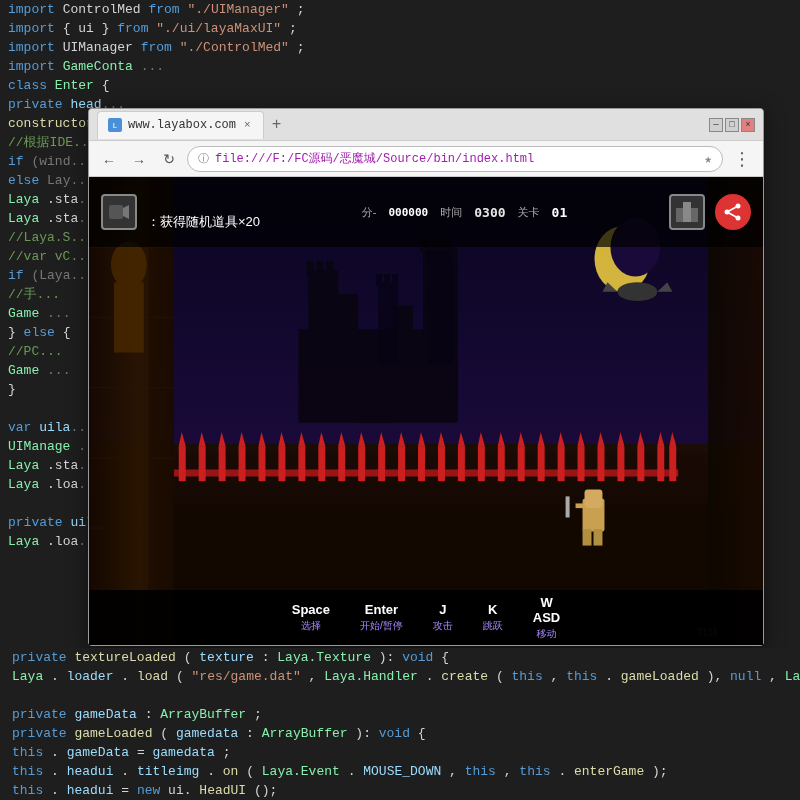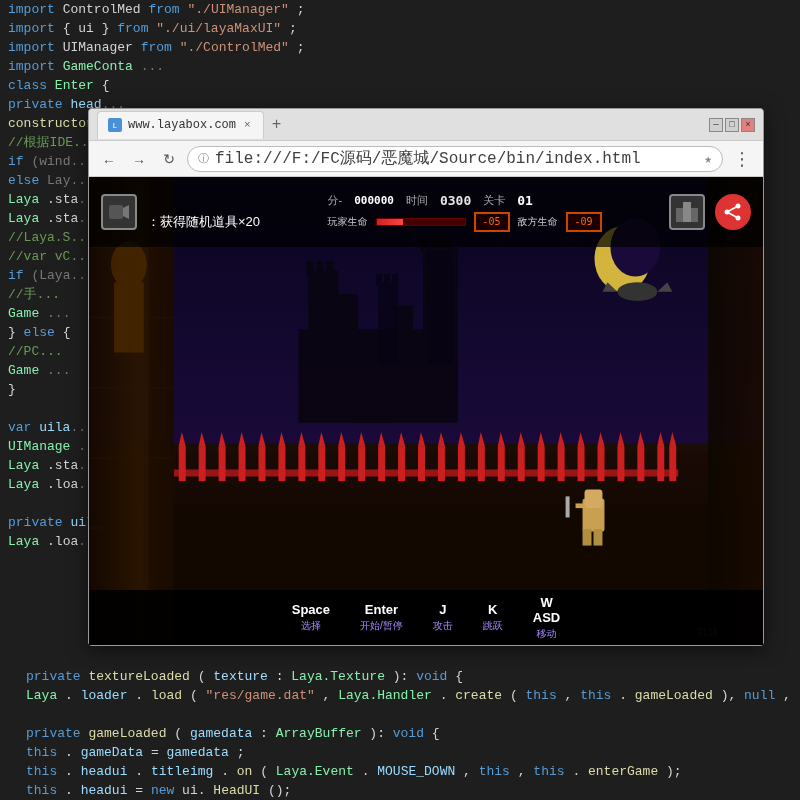--- a/index.html
+++ b/index.html
@@ -165,22 +165,22 @@
       color: #333;
     }
 
     .url-icon {
       color: #888;
       font-size: 11px;
     }
 
     .url-text {
       flex: 1;
-      font-size: 16px;
-      color: #404040;
+      font-size: 12px;
+      color: #a21caf;
     }
 
     .url-star {
       color: #888;
       font-size: 13px;
     }
 
     .browser-menu {
       font-size: 18px;
       color: #555;
@@ -467,21 +467,21 @@
   <div class="code-line">
     <span>  </span><span class="kw">private</span>
     <span class="var"> uilo</span><span style="color:#777">...</span>
   </div>
 
   <div class="code-line">
     <span class="cls">  Laya</span>
     <span>.loa</span><span style="color:#777">...</span>
   </div>
 
-  <div style="position:absolute; bottom:0; left:18px; right:0; background:#1e1e1e; z-index:1;">
+  <div style="position:absolute; bottom:0; left:4px; right:0; background:#1e1e1e; z-index:1;">
     <div class="code-line">
       <span class="kw">private</span>
       <span class="fn"> textureLoaded</span>
       <span>(</span>
       <span class="var">texture</span>
       <span>: </span>
       <span class="cls">Laya.Texture</span>
       <span>): </span>
       <span class="kw">void</span>
       <span> {</span>
@@ -508,20 +508,27 @@
       <span class="kw">null</span>
       <span>,</span>
       <span class="cls">Laya.Loader</span>
       
       
       
     </div>
     <div class="code-line">&nbsp;</div>
     <div class="code-line">
       <span class="kw">private</span>
+      <span class="var"> gameData</span>
+      <span>: </span>
+      <span class="cls">ArrayBuffer</span>
+      <span>;</span>
+    </div>
+    <div class="code-line">
+      <span class="kw">private</span>
       <span class="fn"> gameLoaded</span>
       <span>(</span>
       <span class="var">gamedata</span>
       <span>: </span>
       <span class="cls">ArrayBuffer</span>
       <span>): </span>
       <span class="kw">void</span>
       <span> {</span>
     </div>
     <div class="code-line">
@@ -619,33 +626,20 @@
 
           <div style="display:flex; align-items:center; gap:12px;">
             <span style="color:#aaa; font-size:11px; font-family:sans-serif;">分-</span>
             <span style="color:white; font-size:11px; font-family:monospace; font-weight:bold;">000000</span>
             <span style="color:#aaa; font-size:11px; font-family:sans-serif;">时间</span>
             <span style="color:#e5e5e5; font-size:13px; font-family:monospace; font-weight:bold;">0300</span>
             <span style="color:#aaa; font-size:11px; font-family:sans-serif;">关卡</span>
             <span style="color:white; font-size:13px; font-family:monospace; font-weight:bold;">01</span>
           </div>
 
-          <div style="display:flex; align-items:center; gap:8px;">
-            <span style="color:#ccc; font-size:10px; font-family:sans-serif;">玩家生命</span>
-            <div style="width:90px; height:8px; background:#440000; border:1px solid #660000;">
-              <div style="width:30%; height:100%; background:linear-gradient(90deg,#cc2222,#ff4444);"></div>
-            </div>
-            <div style="width:36px; height:20px; border:2px solid #cc4400; display:flex; align-items:center; justify-content:center; background:#1a0000;">
-              <span style="color:#ff6600; font-size:10px; font-family:monospace;">-05</span>
-            </div>
-            <span style="color:#ccc; font-size:10px; font-family:sans-serif;">敌方生命</span>
-            <div style="width:36px; height:20px; border:2px solid #cc4400; display:flex; align-items:center; justify-content:center; background:#1a0000;">
-              <span style="color:#ff6600; font-size:10px; font-family:monospace;">-09</span>
-            </div>
-          </div>
         </div>
 
         <div class="hud-right">
           <div class="hud-buildings-icon">
             <svg width="22" height="20" viewBox="0 0 22 20">
               <rect x="0" y="6" width="8" height="14" fill="#666"></rect>
               <rect x="14" y="6" width="8" height="14" fill="#666"></rect>
               <rect x="7" y="0" width="8" height="20" fill="#888"></rect>
             </svg>
           </div>

